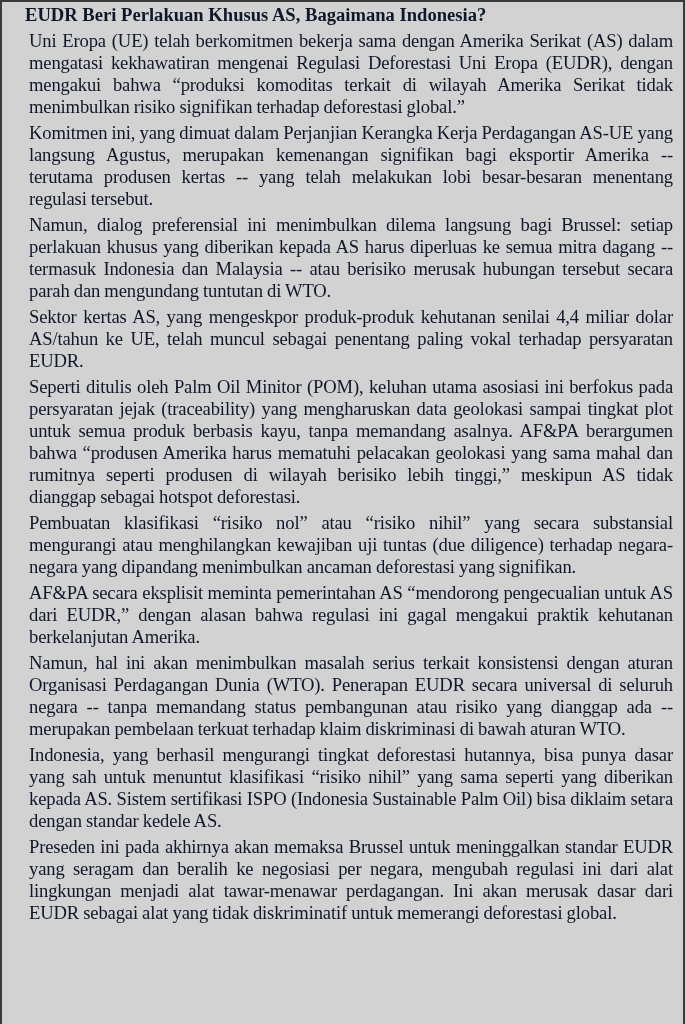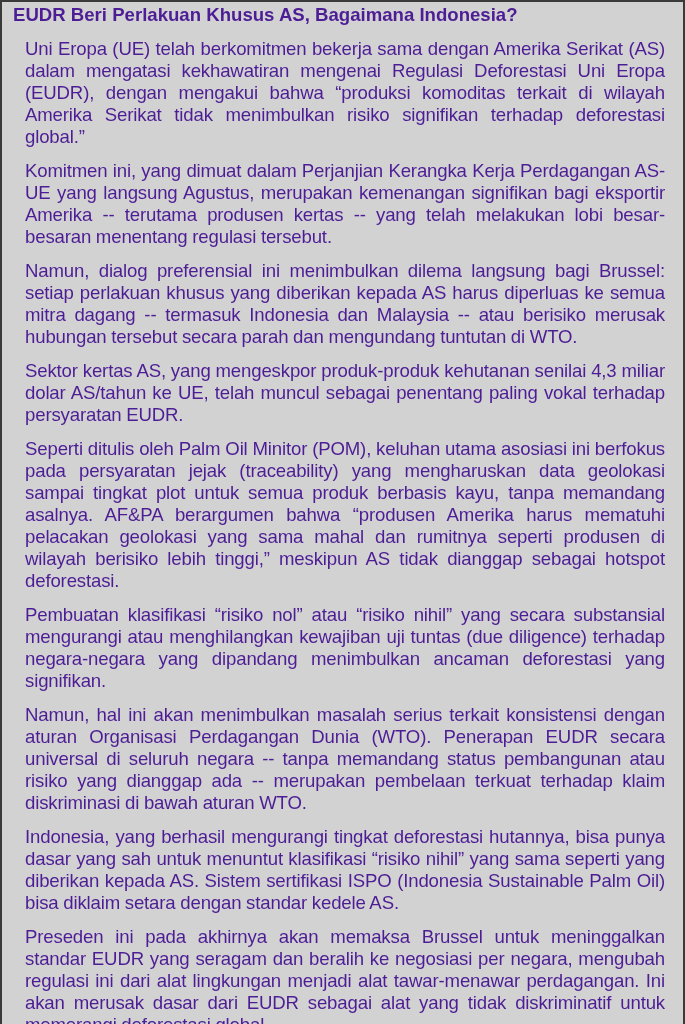--- a/index.html
+++ b/index.html
@@ -13,47 +13,48 @@
       overflow: hidden;
     }
     .doc-box {
       box-sizing: border-box;
       width: 685px;
       height: 1024px;
       background: #d3d2d2;
       border-top: 2px solid #3a3a3a;
       border-left: 2px solid #3a3a3a;
       border-right: 2px solid #3a3a3a;
-      padding: 2px 6px 0 11px;
-      font-family: Liberation Sans, sans-serif;
-      color: #4c1d95;
+      padding: 2px 6px 0 23px;
+      font-family: Liberation Serif, serif;
+      color: #0f172a;
       font-size: 18.6px;
       line-height: 22px;
     }
     .title {
       font-weight: bold;
       margin: 0;
       font-size: 18.6px;
       line-height: 22px;
     }
     .para {
-      margin: 12px;
+      margin: 4px;
       text-align: justify;
       letter-spacing: -0.15px;
       word-spacing: -0.3px;
     }
   </style>
 </head>
 <body>
 
 <div class="doc-box">
   <h1 class="title">EUDR Beri Perlakuan Khusus AS, Bagaimana Indonesia?</h1>
   <p class="para">Uni Eropa (UE) telah berkomitmen bekerja sama dengan Amerika Serikat (AS) dalam mengatasi kekhawatiran mengenai Regulasi Deforestasi Uni Eropa (EUDR), dengan mengakui bahwa “produksi komoditas terkait di wilayah Amerika Serikat tidak menimbulkan risiko signifikan terhadap deforestasi global.”</p>
   <p class="para">Komitmen ini, yang dimuat dalam Perjanjian Kerangka Kerja Perdagangan AS-UE yang langsung Agustus, merupakan kemenangan signifikan bagi eksportir Amerika -- terutama produsen kertas -- yang telah melakukan lobi besar-besaran menentang regulasi tersebut.</p>
   <p class="para">Namun, dialog preferensial ini menimbulkan dilema langsung bagi Brussel: setiap perlakuan khusus yang diberikan kepada AS harus diperluas ke semua mitra dagang -- termasuk Indonesia dan Malaysia -- atau berisiko merusak hubungan tersebut secara parah dan mengundang tuntutan di WTO.</p>
-  <p class="para">Sektor kertas AS, yang mengeskpor produk-produk kehutanan senilai 4,3 miliar dolar AS/tahun ke UE, telah muncul sebagai penentang paling vokal terhadap persyaratan EUDR.</p>
+  <p class="para">Sektor kertas AS, yang mengeskpor produk-produk kehutanan senilai 4,4 miliar dolar AS/tahun ke UE, telah muncul sebagai penentang paling vokal terhadap persyaratan EUDR.</p>
   <p class="para">Seperti ditulis oleh Palm Oil Minitor (POM), keluhan utama asosiasi ini berfokus pada persyaratan jejak (traceability) yang mengharuskan data geolokasi sampai tingkat plot untuk semua produk berbasis kayu, tanpa memandang asalnya. AF&amp;PA berargumen bahwa “produsen Amerika harus mematuhi pelacakan geolokasi yang sama mahal dan rumitnya seperti produsen di wilayah berisiko lebih tinggi,” meskipun AS tidak dianggap sebagai hotspot deforestasi.</p>
   <p class="para">Pembuatan klasifikasi “risiko nol” atau “risiko nihil” yang secara substansial mengurangi atau menghilangkan kewajiban uji tuntas (due diligence) terhadap negara-negara yang dipandang menimbulkan ancaman deforestasi yang signifikan.</p>
+  <p class="para">AF&amp;PA secara eksplisit meminta pemerintahan AS “mendorong pengecualian untuk AS dari EUDR,” dengan alasan bahwa regulasi ini gagal mengakui praktik kehutanan berkelanjutan Amerika.</p>
   <p class="para">Namun, hal ini akan menimbulkan masalah serius terkait konsistensi dengan aturan Organisasi Perdagangan Dunia (WTO). Penerapan EUDR secara universal di seluruh negara -- tanpa memandang status pembangunan atau risiko yang dianggap ada -- merupakan pembelaan terkuat terhadap klaim diskriminasi di bawah aturan WTO.</p>
   <p class="para">Indonesia, yang berhasil mengurangi tingkat deforestasi hutannya, bisa punya dasar yang sah untuk menuntut klasifikasi “risiko nihil” yang sama seperti yang diberikan kepada AS. Sistem sertifikasi ISPO (Indonesia Sustainable Palm Oil) bisa diklaim setara dengan standar kedele AS.</p>
   <p class="para">Preseden ini pada akhirnya akan memaksa Brussel untuk meninggalkan standar EUDR yang seragam dan beralih ke negosiasi per negara, mengubah regulasi ini dari alat lingkungan menjadi alat tawar-menawar perdagangan. Ini akan merusak dasar dari EUDR sebagai alat yang tidak diskriminatif untuk memerangi deforestasi global.</p>
 
 </div>
 
 </body></html>

